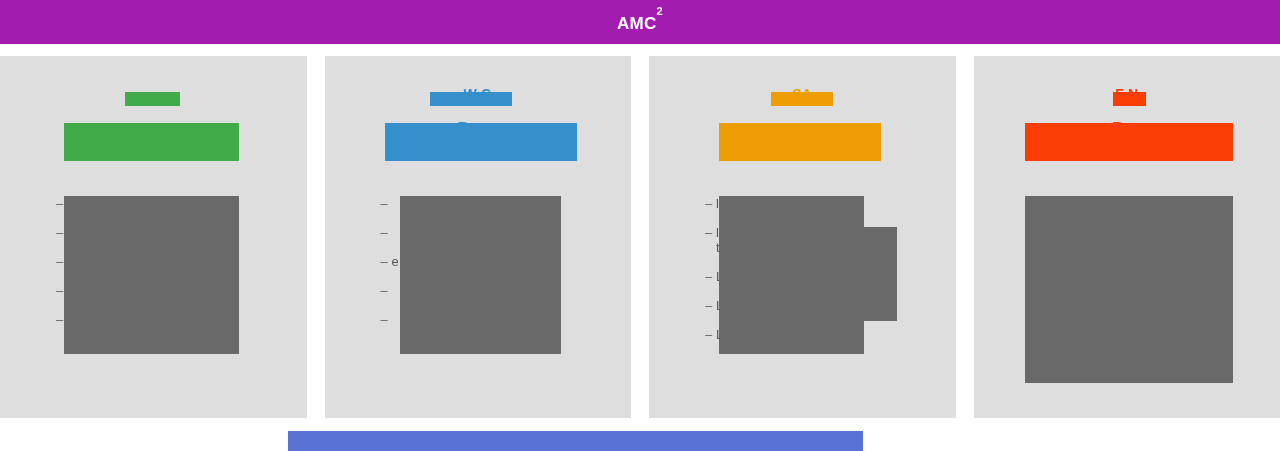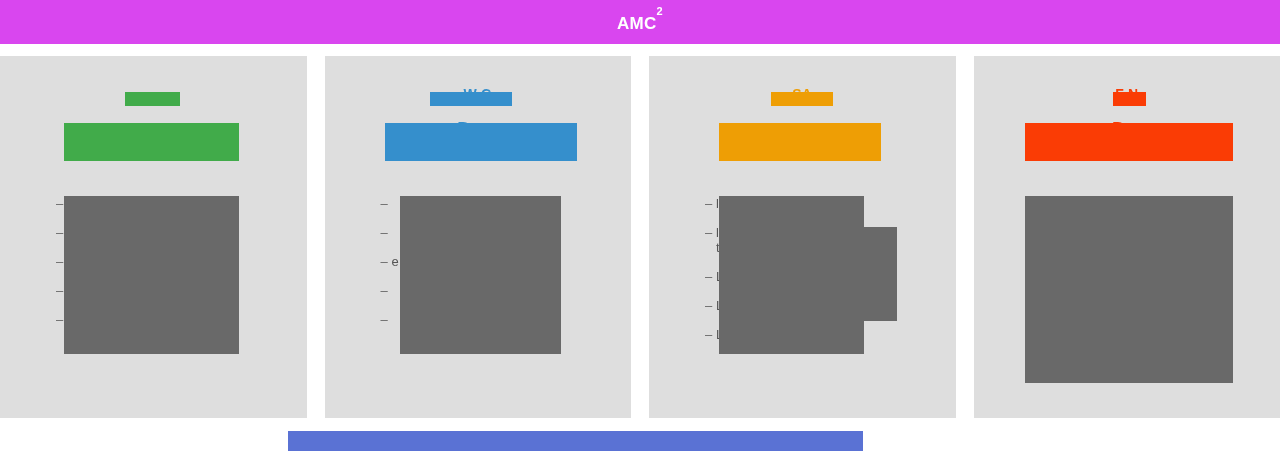--- a/index.html
+++ b/index.html
@@ -9,21 +9,21 @@
     background: #ffffff;
     font-family: "Liberation Sans", sans-serif;
     overflow: hidden;
     position: relative;
   }
 
   
   #app-header {
     position: absolute; left: 0; top: 0;
     width: 1280px; height: 44px;
-    background: #d946ef;
+    background: #a21caf;
     display: flex; align-items: center; justify-content: center;
   }
   #app-title {
     color: #ffffff;
     font-size: 17px;
     font-weight: bold;
     letter-spacing: 0.3px;
     line-height: 1;
   }
   #app-title sup { font-size: 11px; top: -0.6em; position: relative; }

